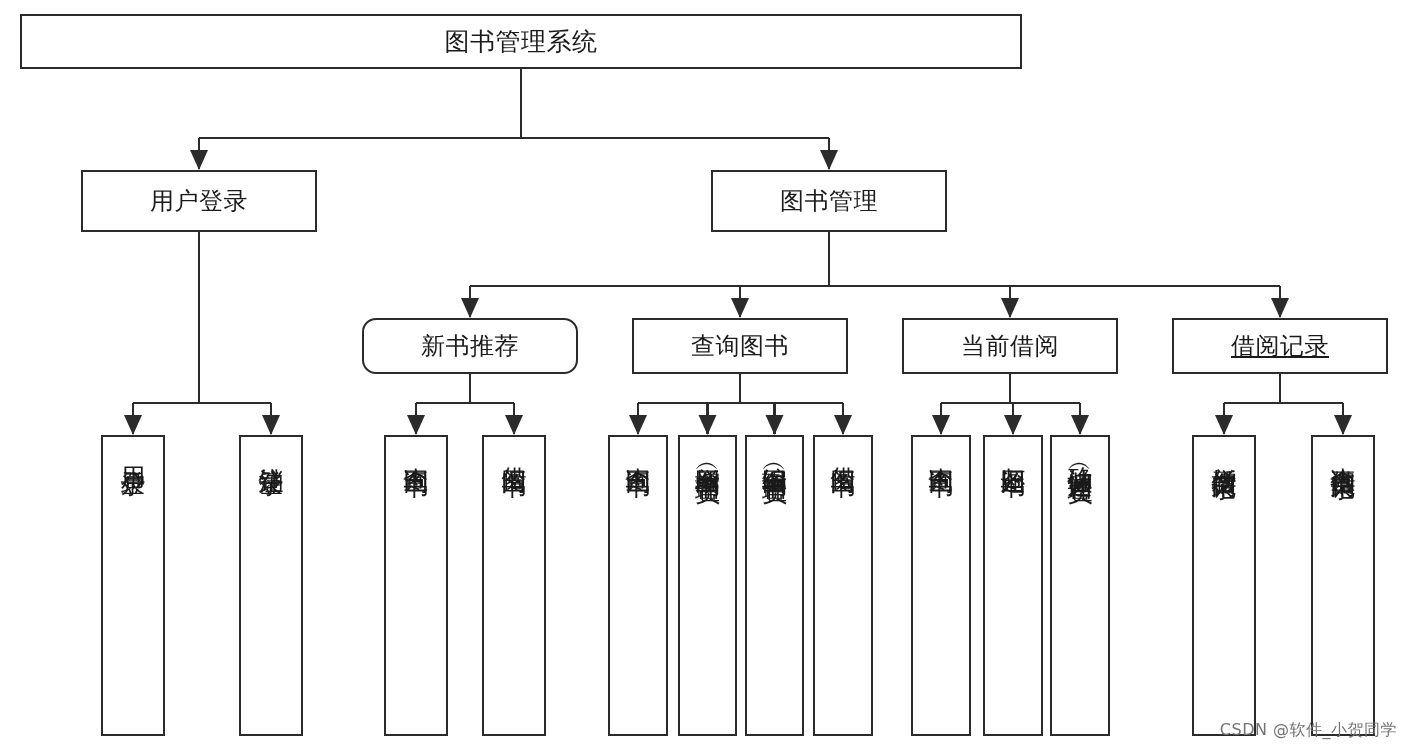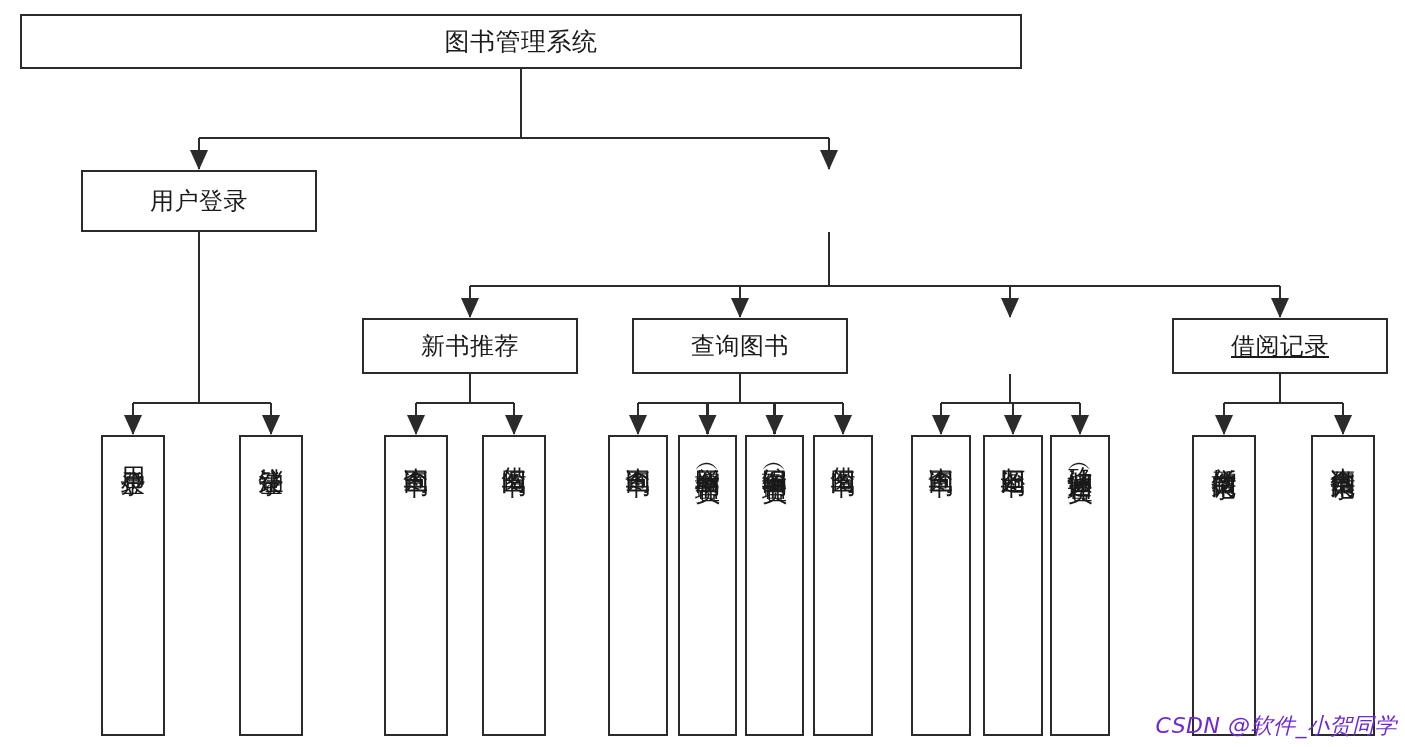--- a/index.html
+++ b/index.html
@@ -56,26 +56,25 @@
     text-orientation: upright;
     font-size: 25px;
     line-height: 1.08;
     letter-spacing: 2px;
   }
   #title-node .lbl { font-size: 25px; }
   .watermark {
     position: absolute;
     right: 8px;
     bottom: 6px;
-    font-size: 22px;
-    color: #6d28d9;
+    font-size: 16px;
+    color: #737373;
     letter-spacing: 0.5px;
     z-index: 5;
     white-space: nowrap;
-    font-style: italic;
   }
 </style>
 </head>
 <body>
 
 <div id="canvas">
 
   <svg id="edges" viewBox="0 0 1405 747" xmlns="http://www.w3.org/2000/svg">
       <line x1="521" y1="69" x2="521" y2="138" stroke="#2b2b2b" stroke-width="2.6" shape-rendering="crispEdges"></line>
       <line x1="199" y1="138" x2="829" y2="138" stroke="#2b2b2b" stroke-width="2.6" shape-rendering="crispEdges"></line>
@@ -131,26 +130,32 @@
       <path d="M 1334 415 L 1352 415 L 1343 435 Z" fill="#2b2b2b"></path>
     </svg>
 
   <div class="node horiz" id="title-node" style="left: 20px; top: 14px; width: 1002px; height: 55px;">
     <span class="lbl">图书管理系统</span>
   </div>
 
   <div class="node horiz" id="n-user_login" style="left: 81px; top: 170px; width: 236px; height: 62px;">
     <span class="lbl">用户登录</span>
   </div>
-
-  <div class="node horiz" id="n-new_book_rec" style="left: 362px; top: 318px; width: 216px; height: 56px;">
+  <div class="node horiz" id="n-book_manage" style="left: 711px; top: 170px; width: 236px; height: 62px;">
+    <span class="lbl">图书管理</span>
+  </div>
+
+  <div class="node horiz" id="n-new_book_rec" style="left: 362px; top: 318px; width: 216px; height: 56px; border-radius: 14px;">
     <span class="lbl">新书推荐</span>
   </div>
   <div class="node horiz" id="n-book_borrow" style="left: 632px; top: 318px; width: 216px; height: 56px;">
     <span class="lbl">查询图书</span>
+  </div>
+  <div class="node horiz" id="n-current_borrow" style="left: 902px; top: 318px; width: 216px; height: 56px;">
+    <span class="lbl">当前借阅</span>
   </div>
   <div class="node horiz" id="n-borrow_record" style="left: 1172px; top: 318px; width: 216px; height: 56px; text-decoration: underline;">
     <span class="lbl">借阅记录</span>
   </div>
 
   <div class="node vert" id="n-leaf_user_login" style="left: 101px; top: 435px; width: 64px; height: 301px;">
     <span class="lbl">用户登录</span>
   </div>
   <div class="node vert" id="n-leaf_user_logout" style="left: 239px; top: 435px; width: 64px; height: 301px;">
     <span class="lbl">注销登录</span>

